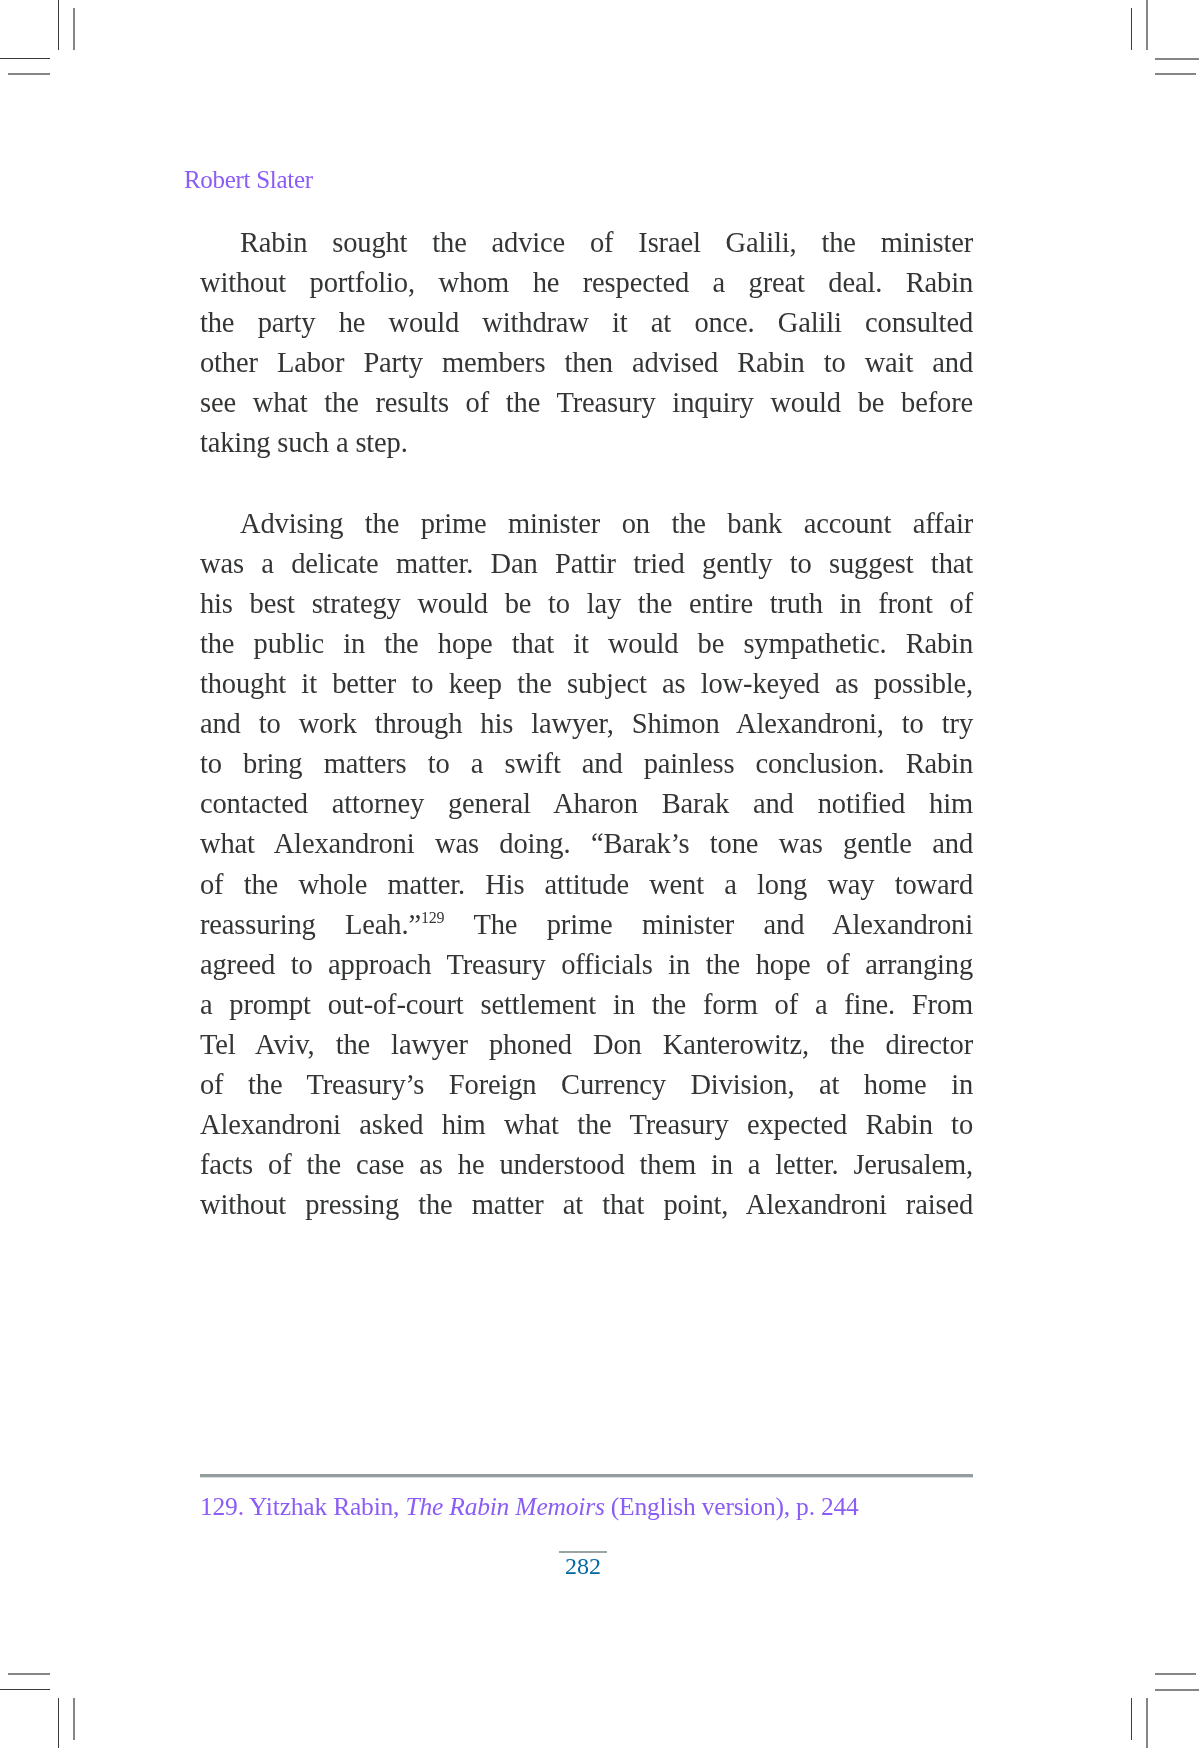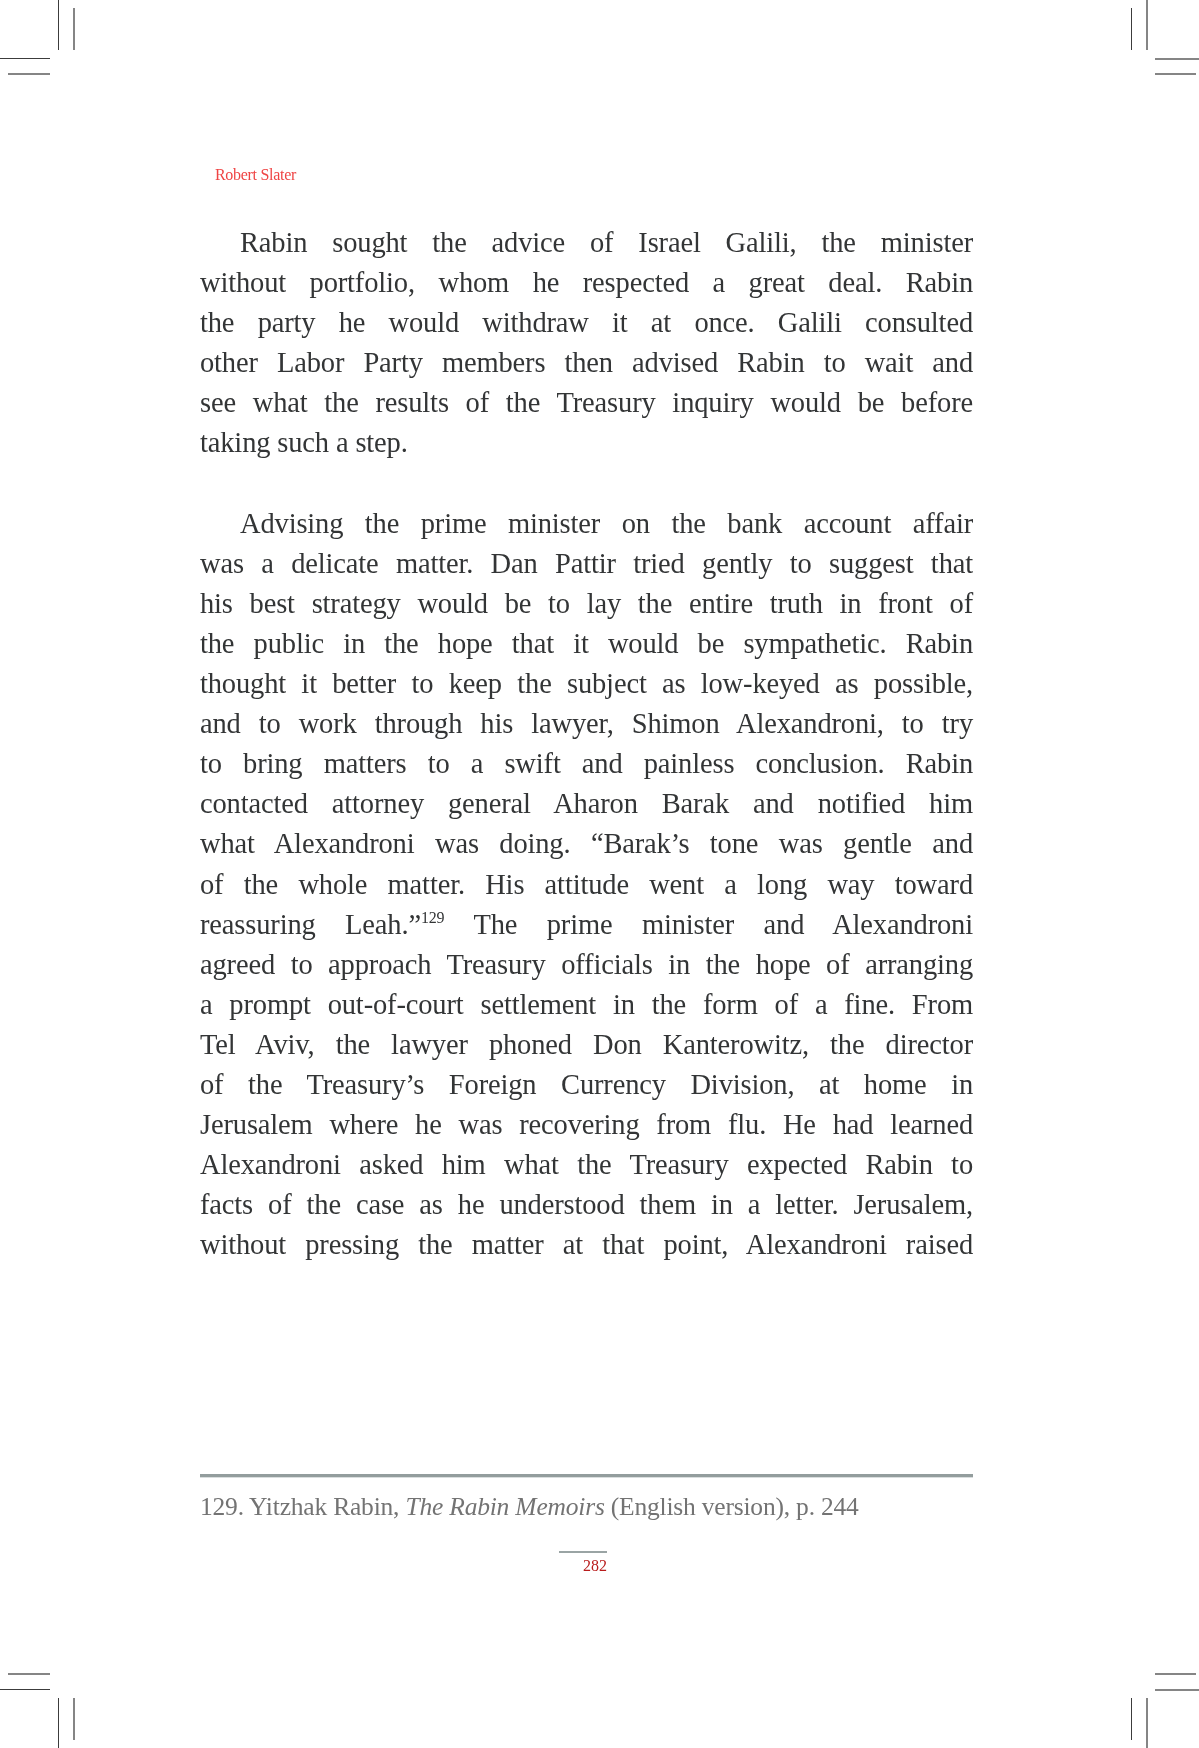--- a/index.html
+++ b/index.html
@@ -2,40 +2,40 @@
 <html><head>
 <meta charset="utf-8">
 <style>
   html, body { margin: 0; padding: 0; background: #ffffff; }
   body { width: 1199px; height: 1748px; position: relative; overflow: hidden;
          font-family: "Liberation Serif", "DejaVu Serif", serif; color: #333536; }
   .mark { position: absolute; }
   .dark { background: #3c3c3c; }
   .gray { background: #858585; }
 
-  .running-head { position: absolute; left: 215px; top: 166px; font-size: 16px;
-                  color: #ef4444; letter-spacing: -0.3px; white-space: nowrap; }
+  .running-head { position: absolute; left: 184px; top: 166px; font-size: 25px;
+                  color: #8b5cf6; letter-spacing: -0.3px; white-space: nowrap; }
 
   .body-text { position: absolute; left: 200px; top: 223px; width: 773px; }
   .line { height: 40.1px; line-height: 40.1px; font-size: 28.5px; white-space: nowrap;
           text-align: justify; text-align-last: justify; letter-spacing: -0.15px; }
   .line.last { text-align-last: left; }
   .line.indent { padding-left: 40px; }
   .para-gap { height: 40.1px; }
   sup.fn { font-size: 16px; line-height: 0; vertical-align: 11px; }
 
   .footnote-rule { position: absolute; left: 200px; top: 1474px; width: 773px; height: 3px;
                    background: #939d9d; border-bottom: 1px solid #d9dede; }
   .footnote { position: absolute; left: 200px; top: 1490px; font-size: 25.5px;
-              line-height: 34px; white-space: nowrap; color: #737373; letter-spacing: -0.2px; }
+              line-height: 34px; white-space: nowrap; color: #8b5cf6; letter-spacing: -0.2px; }
   .footnote em { font-style: italic; }
 
   .folio-rule { position: absolute; left: 559px; top: 1551px; width: 48px; height: 2px; background: #9aa4a4; }
-  .folio { position: absolute; left: 559px; width: 48px; top: 1552px; text-align: right;
-           font-size: 16px; line-height: 28px; color: #b91c1c; }
+  .folio { position: absolute; left: 559px; width: 48px; top: 1552px; text-align: center;
+           font-size: 24px; line-height: 28px; color: #0369a1; }
 </style>
 </head>
 <body>
 
 <div class="mark dark" style="left:58px;top:0;width:1px;height:50px;"></div>
 <div class="mark gray" style="left:73px;top:8px;width:2px;height:42px;"></div>
 <div class="mark dark" style="left:0;top:58px;width:50px;height:1px;"></div>
 <div class="mark gray" style="left:8px;top:73px;width:42px;height:2px;"></div>
 
 <div class="mark dark" style="left:1131px;top:8px;width:1px;height:42px;"></div>
@@ -74,21 +74,20 @@
     <div class="line">and to work through his lawyer, Shimon Alexandroni, to try</div>
     <div class="line">to bring matters to a swift and painless conclusion. Rabin</div>
     <div class="line">contacted attorney general Aharon Barak and notified him</div>
     <div class="line">what Alexandroni was doing. “Barak’s tone was gentle and</div>
     <div class="line">of the whole matter. His attitude went a long way toward</div>
     <div class="line"><span>reassuring Leah.”</span><sup class="fn">129</sup> <span>The prime minister and Alexandroni</span></div>
     <div class="line">agreed to approach Treasury officials in the hope of arranging</div>
     <div class="line">a prompt out-of-court settlement in the form of a fine. From</div>
     <div class="line">Tel Aviv, the lawyer phoned Don Kanterowitz, the director</div>
     <div class="line">of the Treasury’s Foreign Currency Division, at home in</div>
-    <div class="line">Jerusalem where he was recovering from flu. He had learned</div>
     <div class="line">Alexandroni asked him what the Treasury expected Rabin to</div>
     <div class="line">facts of the case as he understood them in a letter. Jerusalem,</div>
     <div class="line">without pressing the matter at that point, Alexandroni raised</div>
   </div>
 </div>
 
 <div class="footnote-rule"></div>
 <div class="footnote">
   <span>129.</span>
   <span>Yitzhak Rabin,</span>

